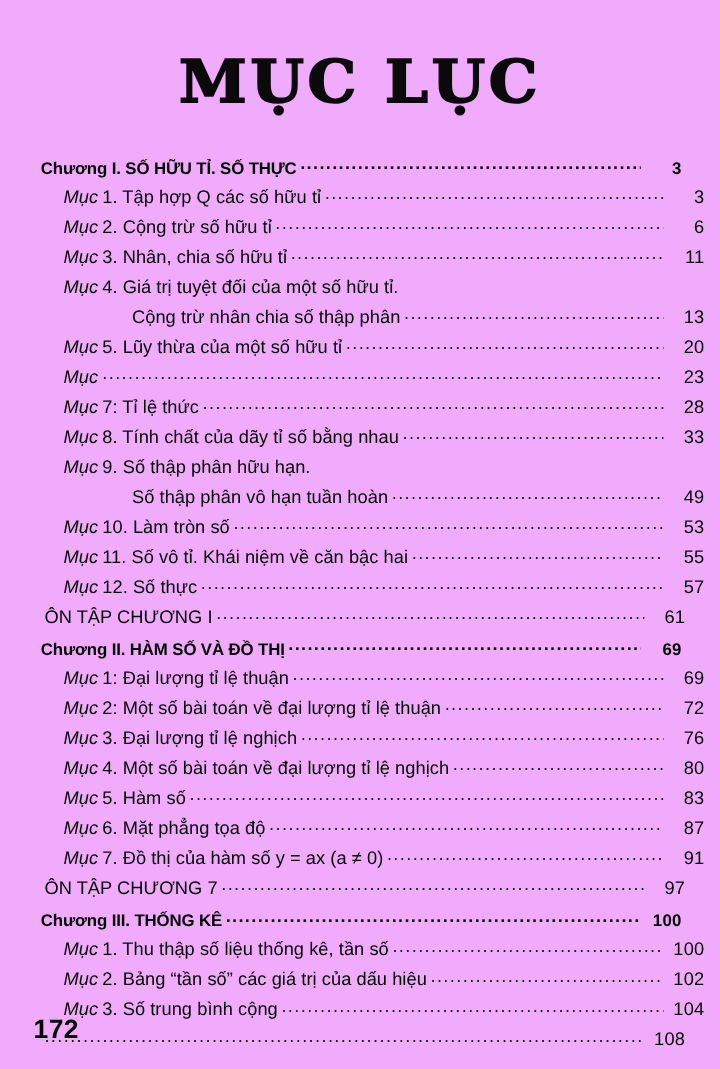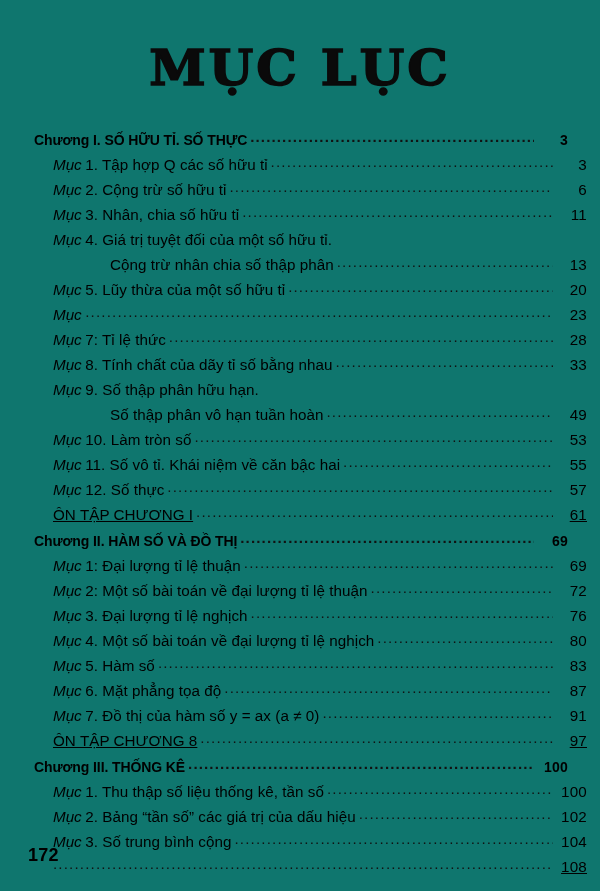--- a/index.html
+++ b/index.html
@@ -14,21 +14,21 @@
     font-family: "Liberation Sans", "DejaVu Sans", sans-serif;
     color: #000000;
     overflow: hidden;
   }
 
   .page {
     position: absolute;
     inset: 0;
     width: 600px;
     height: 891px;
-    background: #0f766e;
+    background: #f0abfc;
   }
 
   
   .title-wrap {
     position: absolute;
     top: 44px;
     left: 0;
     width: 600px;
     text-align: center;
   }
@@ -107,22 +107,21 @@
   
   .row.section {
     margin-left: 19px;
     align-items: flex-end;
   }
   .row.section .pageno,
   .row.review .pageno { width: 30px; }
 
   
   .row.review {
-    margin-left: 19px;
-    text-decoration: underline;
+    margin-left: 3px;
   }
 
   .muc {
     font-style: italic;
     padding-right: 3.5px;
   }
 
   
   .row.cont {
     margin-left: 19px;
@@ -131,21 +130,21 @@
     display: inline-block;
     width: 57px;
   }
   .row.nodots .leader::after { content: ""; }
 
   
   .folio {
     position: absolute;
     left: 28px;
     top: 845px;
-    font-size: 18px;
+    font-size: 22px;
     font-weight: 700;
     letter-spacing: 0.3px;
   }
 </style>
 </head>
 <body>
 
 <div class="page">
 
   <div class="title-wrap">
@@ -287,21 +286,21 @@
         <span class="leader"></span>
         <span class="pageno">87</span>
       </div>
       <div class="row section">
         <span class="muc">Mục</span>
         <span class="label">7. Đồ thị của hàm số y = ax (a ≠ 0)</span>
         <span class="leader"></span>
         <span class="pageno">91</span>
       </div>
       <div class="row review">
-        <span class="label">ÔN TẬP CHƯƠNG 8</span>
+        <span class="label">ÔN TẬP CHƯƠNG 7</span>
         <span class="leader"></span>
         <span class="pageno">97</span>
       </div>
       <div class="row chapter">
         <span class="label">Chương III. THỐNG KÊ</span>
         <span class="leader"></span>
         <span class="pageno">100</span>
       </div>
       <div class="row section">
         <span class="muc">Mục</span>

